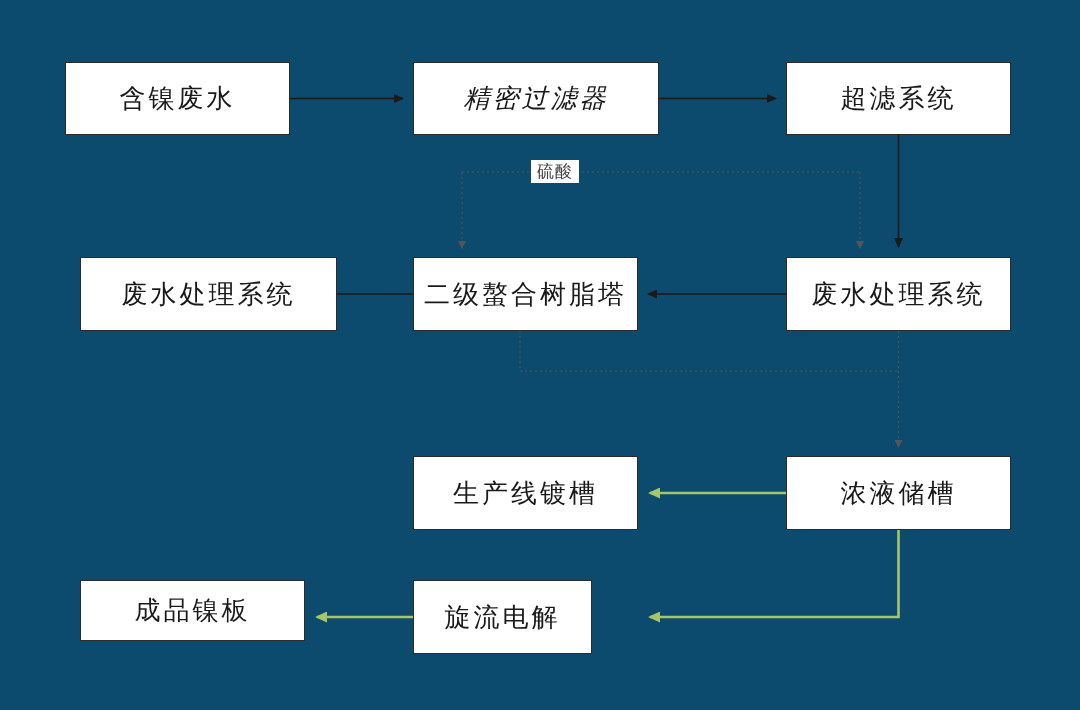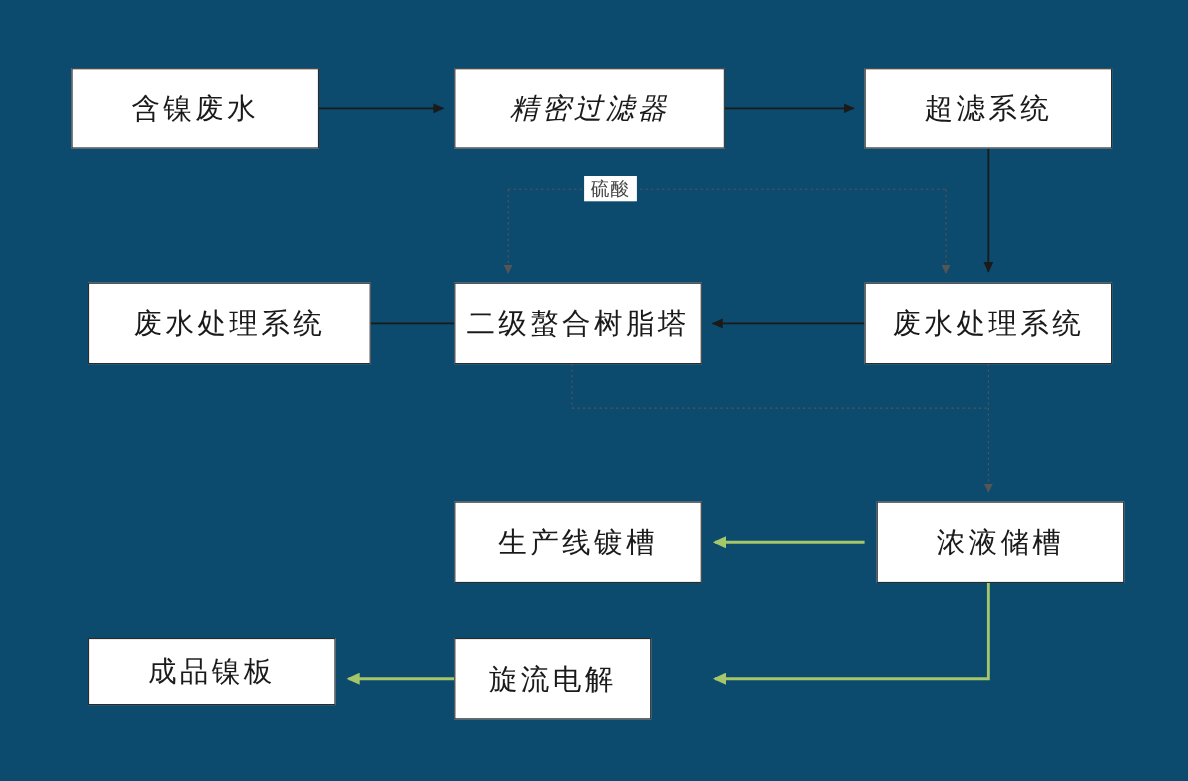--- a/index.html
+++ b/index.html
@@ -36,21 +36,21 @@
     white-space: nowrap;
   }
   
   .n0  { left: 65px;  top: 62px;  width: 225px; height: 73px; }
   .n1  { left: 413px; top: 62px;  width: 246px; height: 73px; font-style: italic; }
   .n2  { left: 786px; top: 62px;  width: 225px; height: 73px; }
   .n3  { left: 80px;  top: 257px; width: 257px; height: 74px; }
   .n4  { left: 413px; top: 257px; width: 225px; height: 74px; }
   .n5  { left: 786px; top: 257px; width: 225px; height: 74px; }
   .n6  { left: 413px; top: 456px; width: 225px; height: 74px; }
-  .n7  { left: 786px; top: 456px; width: 225px; height: 74px; margin-left: 11px; }
+  .n7  { left: 786px; top: 456px; width: 225px; height: 74px; }
   .n8  { left: 80px;  top: 580px; width: 225px; height: 61px; }
   .n9  { left: 413px; top: 580px; width: 179px; height: 74px; }
   .float-label {
     position: absolute;
     left: 531px;
     top: 160px;
     padding: 0 6px;
     background: #ffffff;
     font-size: 17px;
     color: #444444;

